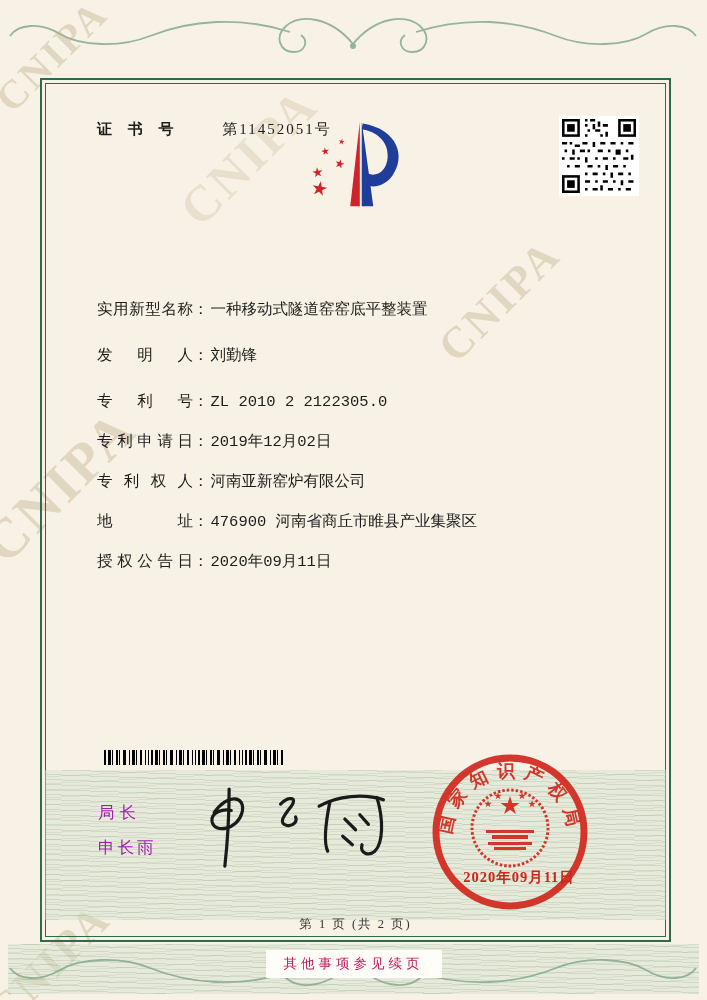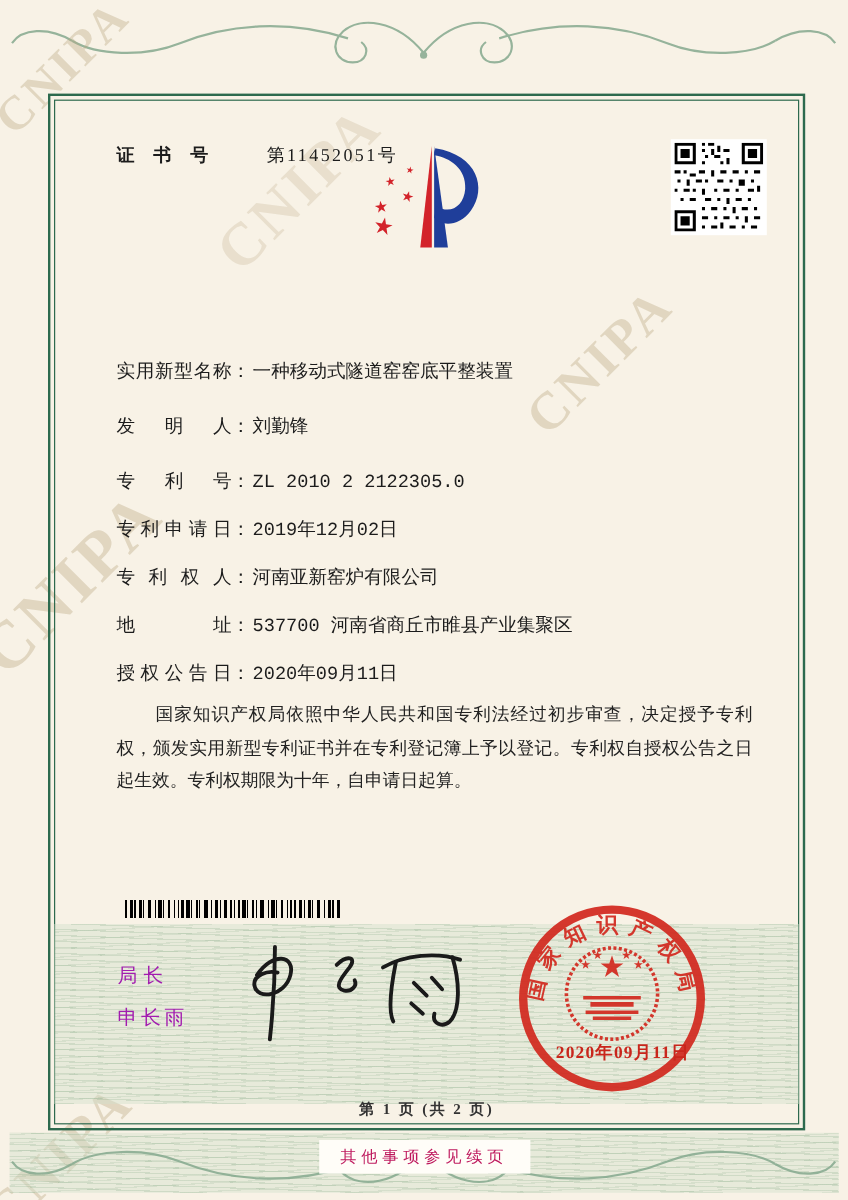--- a/index.html
+++ b/index.html
@@ -56,21 +56,21 @@
   .band{position:absolute;left:3px;right:3px;top:690px;height:150px;}
   .bottom-texture{position:absolute;left:8px;top:944px;width:691px;height:50px;}
   .director{position:absolute;left:56px;top:722px;font-size:16.5px;color:#a21caf;}
   .director .dt{letter-spacing:5px;margin-bottom:13px;}
   .director .dn{letter-spacing:3px;}
   .sig{position:absolute;left:140px;top:700px;width:225px;height:92px;}
   .seal{position:absolute;left:382px;top:672px;width:172px;height:160px;}
   .seal svg{width:172px;height:160px;}
   .seal-date{position:absolute;left:392px;top:788px;width:170px;text-align:center;
              font-size:14.5px;font-weight:bold;letter-spacing:1px;color:#c9261c;}
-  .pagenum{position:absolute;left:0;right:0;top:836px;text-align:center;font-size:12.5px;letter-spacing:2px;color:#333;font-weight:bold;}
+  .pagenum{position:absolute;left:0;right:0;top:836px;text-align:center;font-size:12.5px;letter-spacing:2px;color:#333;}
   
   .footnote{position:absolute;left:50%;top:950px;transform:translateX(-50%);
             background:#fffdf8;padding:5px 18px;font-size:13.5px;letter-spacing:4px;color:#be185d;}
 </style>
 </head>
 <body>
 
 <div class="page">
 
   <svg class="orn orn-top" viewBox="0 0 707 60">
@@ -152,29 +152,28 @@
       <div class="frow">
         <span class="flabel">专利号</span><span>：</span><span class="fvalue">ZL 2010 2 2122305.0</span>
       </div>
       <div class="frow">
         <span class="flabel">专利申请日</span><span>：</span><span class="fvalue">2019年12月02日</span>
       </div>
       <div class="frow">
         <span class="flabel">专利权人</span><span>：</span><span class="fvalue">河南亚新窑炉有限公司</span>
       </div>
       <div class="frow">
-        <span class="flabel">地址</span><span>：</span><span class="fvalue">537700 河南省商丘市睢县产业集聚区</span>
+        <span class="flabel">地址</span><span>：</span><span class="fvalue">476900 河南省商丘市睢县产业集聚区</span>
       </div>
       <div class="frow">
         <span class="flabel">授权公告日</span><span>：</span><span class="fvalue">2020年09月11日</span>
       </div>
     </div>
 
     <div class="bodytext">
-      <p>国家知识产权局依照中华人民共和国专利法经过初步审查，决定授予专利权，颁发实用新型专利证书并在专利登记簿上予以登记。专利权自授权公告之日起生效。专利权期限为十年，自申请日起算。</p>
     </div>
 
     <div class="barcode"></div>
 
     <div class="band"></div>
 
     <div class="director">
       <div class="dt">局长</div>
       <div class="dn">申长雨</div>
     </div>

